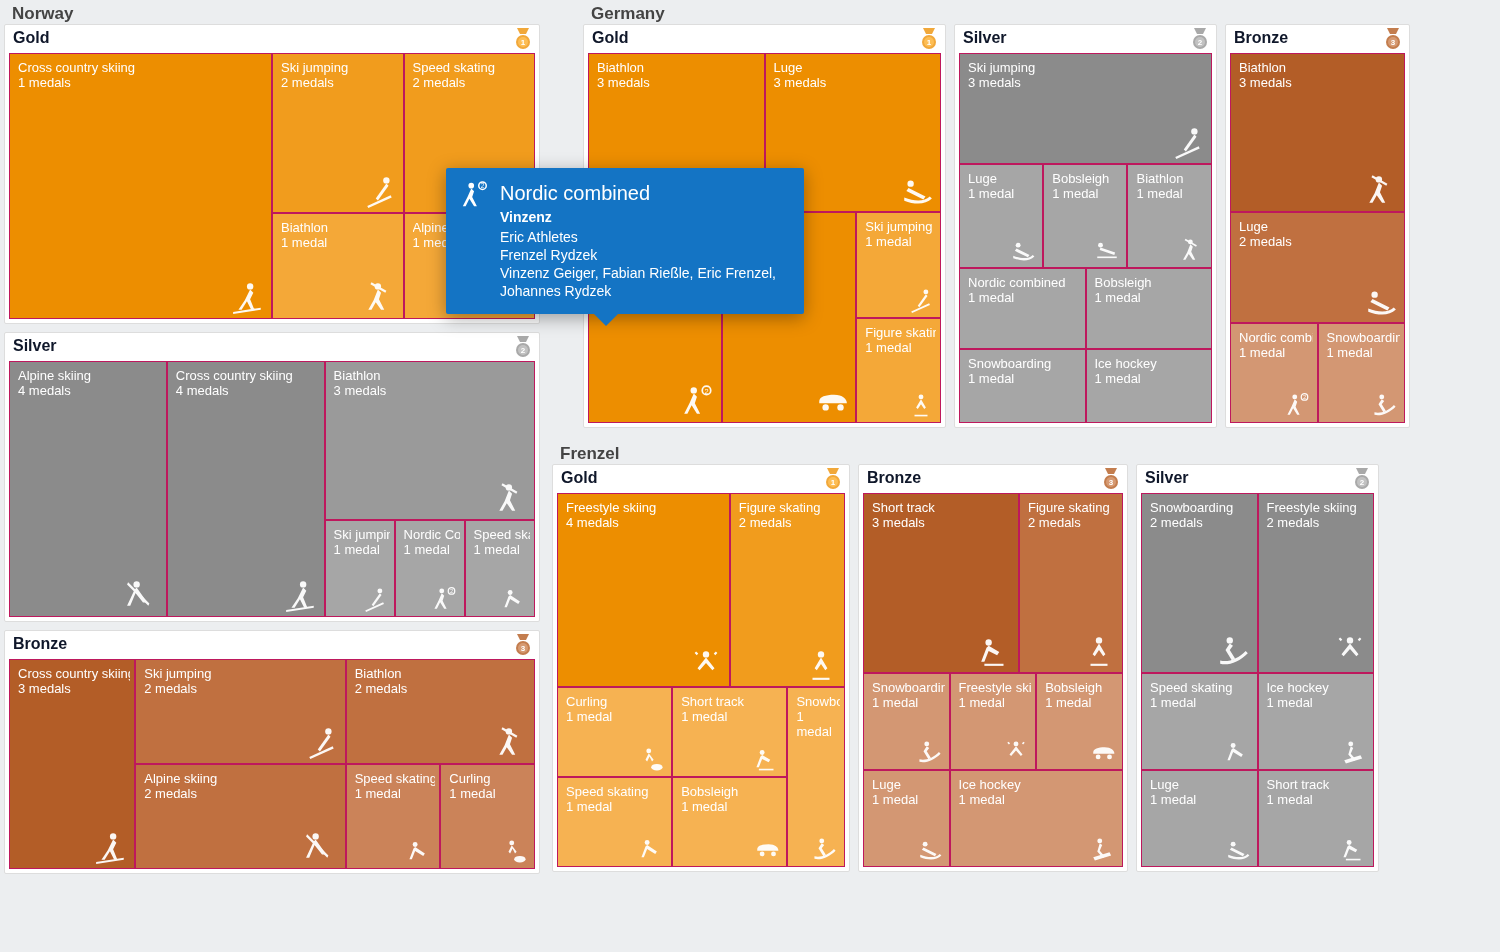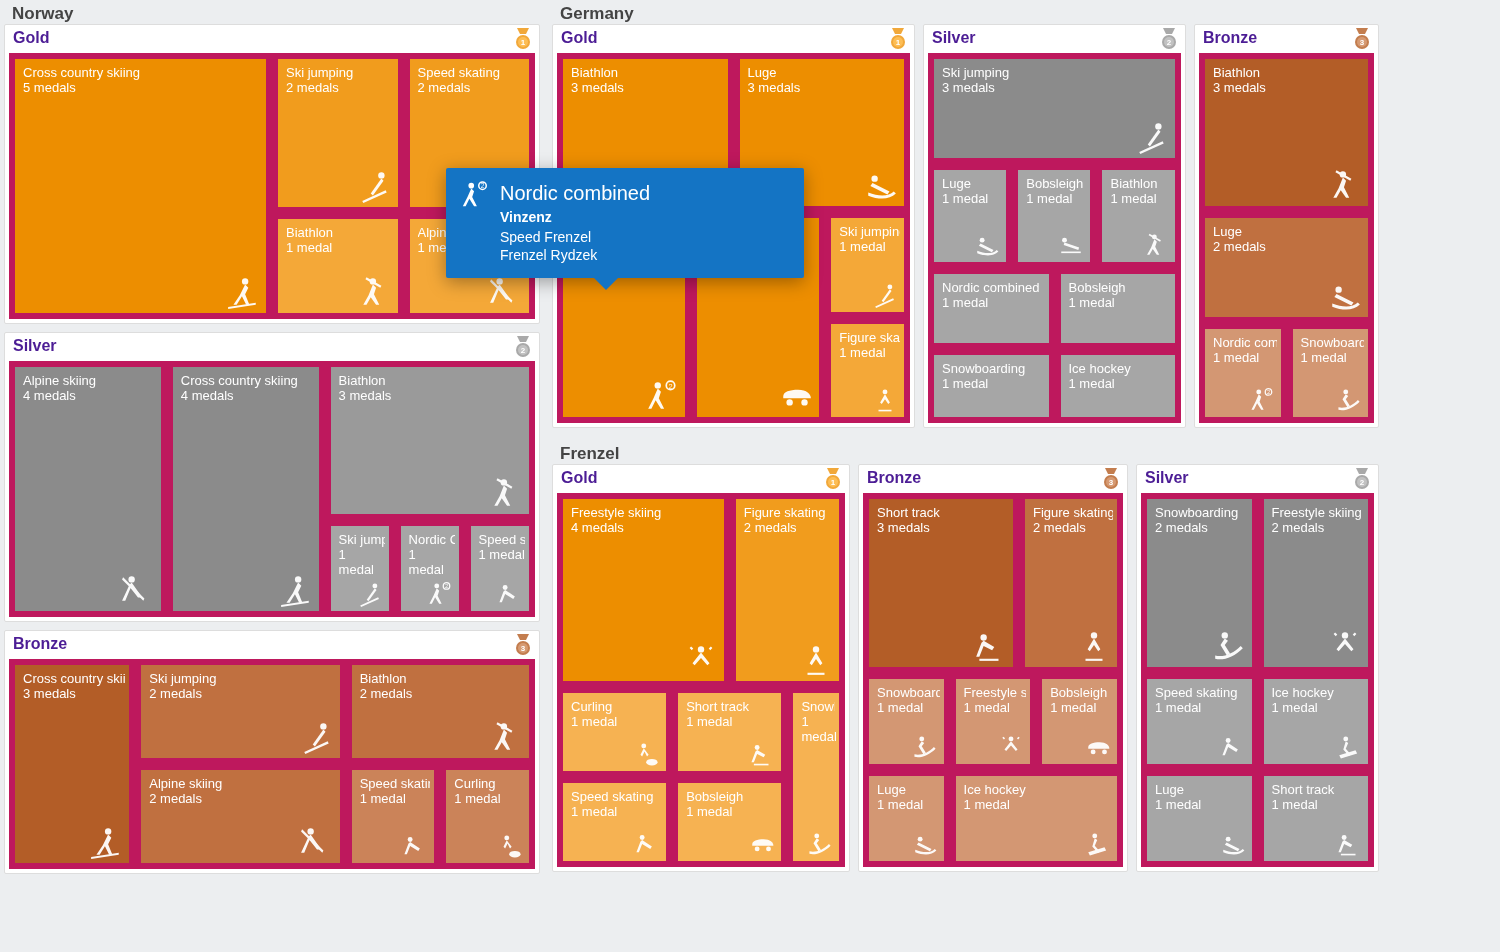--- a/index.html
+++ b/index.html
@@ -1,24 +1,24 @@
 <!DOCTYPE html>
 <html><head>
 <meta charset="utf-8">
 <style>
   html,body{margin:0;padding:0;font-family:"Segoe UI",Arial,sans-serif;background:#eceef0;color:#333;}
   *{box-sizing:border-box;}
   .page{width:1220px;height:952px;padding:4px;position:relative;}
   .country{position:absolute;padding:4px;}
   .country-title{font-size:17px;font-weight:600;color:#444;margin:0 0 4px 4px;}
   .medal{position:absolute;background:#fff;border:1px solid #ddd;border-radius:2px;}
-  .medal-head{height:28px;padding:4px 8px;font-size:16px;font-weight:600;color:#4c1d95;position:relative;}
+  .medal-head{height:28px;padding:4px 8px;font-size:16px;font-weight:600;color:#0f172a;position:relative;}
   .medal-head .m-icon{position:absolute;right:6px;top:3px;width:20px;height:22px;}
   .tiles{position:absolute;top:28px;left:4px;right:4px;bottom:4px;}
-  .tile{position:absolute;color:#fff;overflow:hidden;border:6px solid #be185d;}
+  .tile{position:absolute;color:#fff;overflow:hidden;border:1px solid #be185d;}
   .tile .lbl{position:absolute;top:6px;left:8px;right:4px;font-size:13px;line-height:15px;}
   .tile .lbl .sport{white-space:nowrap;overflow:hidden;}
   .tile .spicon{position:absolute;right:6px;bottom:4px;width:34px;height:34px;opacity:0.95;}
   .tile.sm .spicon{width:26px;height:26px;}
 
   
   .g0{background:#ed8e00;} .g1{background:#f19c1d;} .g2{background:#f4a838;} .g3{background:#f6b252;}
   .s0{background:#8b8b8b;} .s1{background:#9a9a9a;} .s2{background:#a6a6a6;}
   .b0{background:#b35d27;} .b1{background:#c07040;} .b2{background:#cb8359;} .b3{background:#d39773;}
 
@@ -143,21 +143,21 @@
 
     <div class="medal" style="left:0;top:24px;width:536px;height:300px;">
       <div class="medal-head"><span>Gold</span>
         <span class="m-icon micon"><svg viewBox="0 0 20 22">
               <use href="#mGold"></use>
             </svg></span></div>
       <div class="tiles">
         <div class="tile g0" style="left:0;top:0;width:50%;height:100%;">
           <div class="lbl">
               <div class="sport">Cross country skiing</div>
-              <div>5 medals</div>
+              <div>1 medals</div>
             </div>
           <svg class="spicon" viewBox="0 0 32 32">
               <use href="#i-xc"></use>
             </svg>
           </div>
         <div class="tile g1" style="left:50%;top:0;width:25%;height:60%;">
           <div class="lbl">
               <div class="sport">Ski jumping</div>
               <div>2 medals</div>
             </div>
@@ -315,21 +315,21 @@
               <div>1 medal</div>
             </div>
           <svg class="spicon" viewBox="0 0 32 32">
               <use href="#i-curl"></use>
             </svg>
           </div>
       </div>
     </div>
   </div>
 
-  <div class="country" style="left:552px;top:0;width:832px;height:436px;">
+  <div class="country" style="left:583px;top:0;width:832px;height:436px;">
     <div class="country-title">Germany</div>
 
     <div class="medal" style="left:0;top:24px;width:363px;height:404px;">
       <div class="medal-head"><span>Gold</span>
         <span class="m-icon micon"><svg viewBox="0 0 20 22">
               <use href="#mGold"></use>
             </svg></span></div>
       <div class="tiles">
         <div class="tile g0" style="left:0;top:0;width:50%;height:43%;">
           <div class="lbl">
@@ -713,17 +713,18 @@
       </div>
     </div>
   </div>
 
   <div class="tooltip" style="left:446px;top:168px;">
     <svg class="tt-ic" viewBox="0 0 32 32">
         <use href="#i-nordic"></use>
       </svg>
     <div class="tt-title">Nordic combined</div>
     <div class="tt-head">Vinzenz</div>
-    <div>Speed Frenzel</div>
+    <div>Eric Athletes</div>
     <div>Frenzel Rydzek</div>
+    <div>Vinzenz Geiger, Fabian Rießle, Eric Frenzel, Johannes Rydzek</div>
   </div>
 
 </div>
 
 </body></html>

